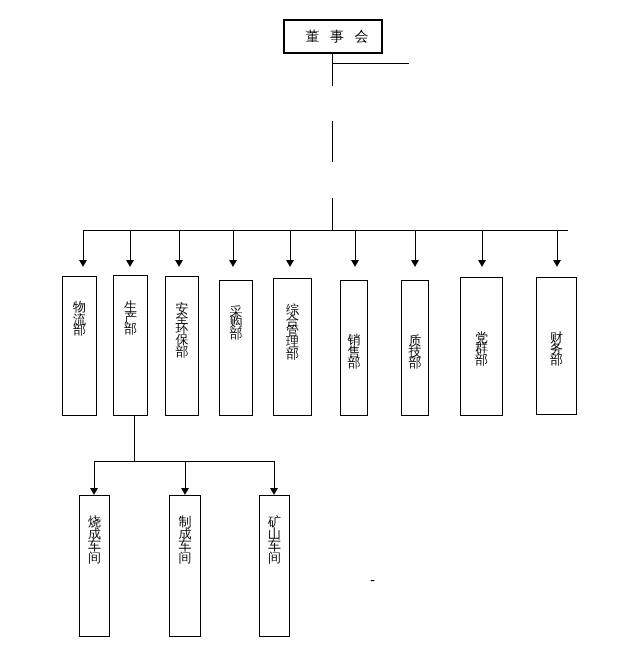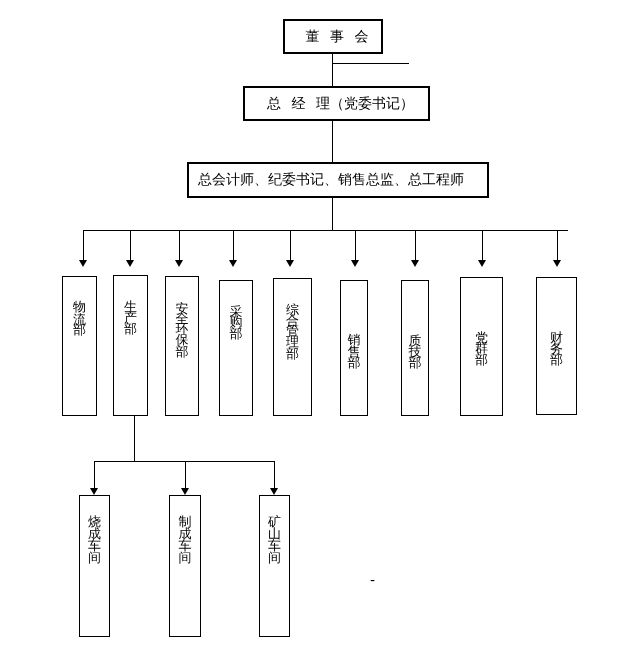--- a/index.html
+++ b/index.html
@@ -102,26 +102,20 @@
   }
 </style>
 </head>
 <body>
 
 <div class="canvas">
 
   <div class="hbox box-board">
     <span>董 事 会</span>
   </div>
-  <div class="hbox box-gm">
-    <span>总 经 理（党委书记）</span>
-  </div>
-  <div class="hbox box-staff">
-    <span>总会计师、纪委书记、销售总监、总工程师</span>
-  </div>
 
   <div class="line lv1"></div>
   <div class="line lh1"></div>
   <div class="line lv2"></div>
   <div class="line lv3"></div>
   <div class="line lh2"></div>
 
   <div class="arrow a-main am1">
       <i class="shaft"></i>
       <i class="head"></i>

